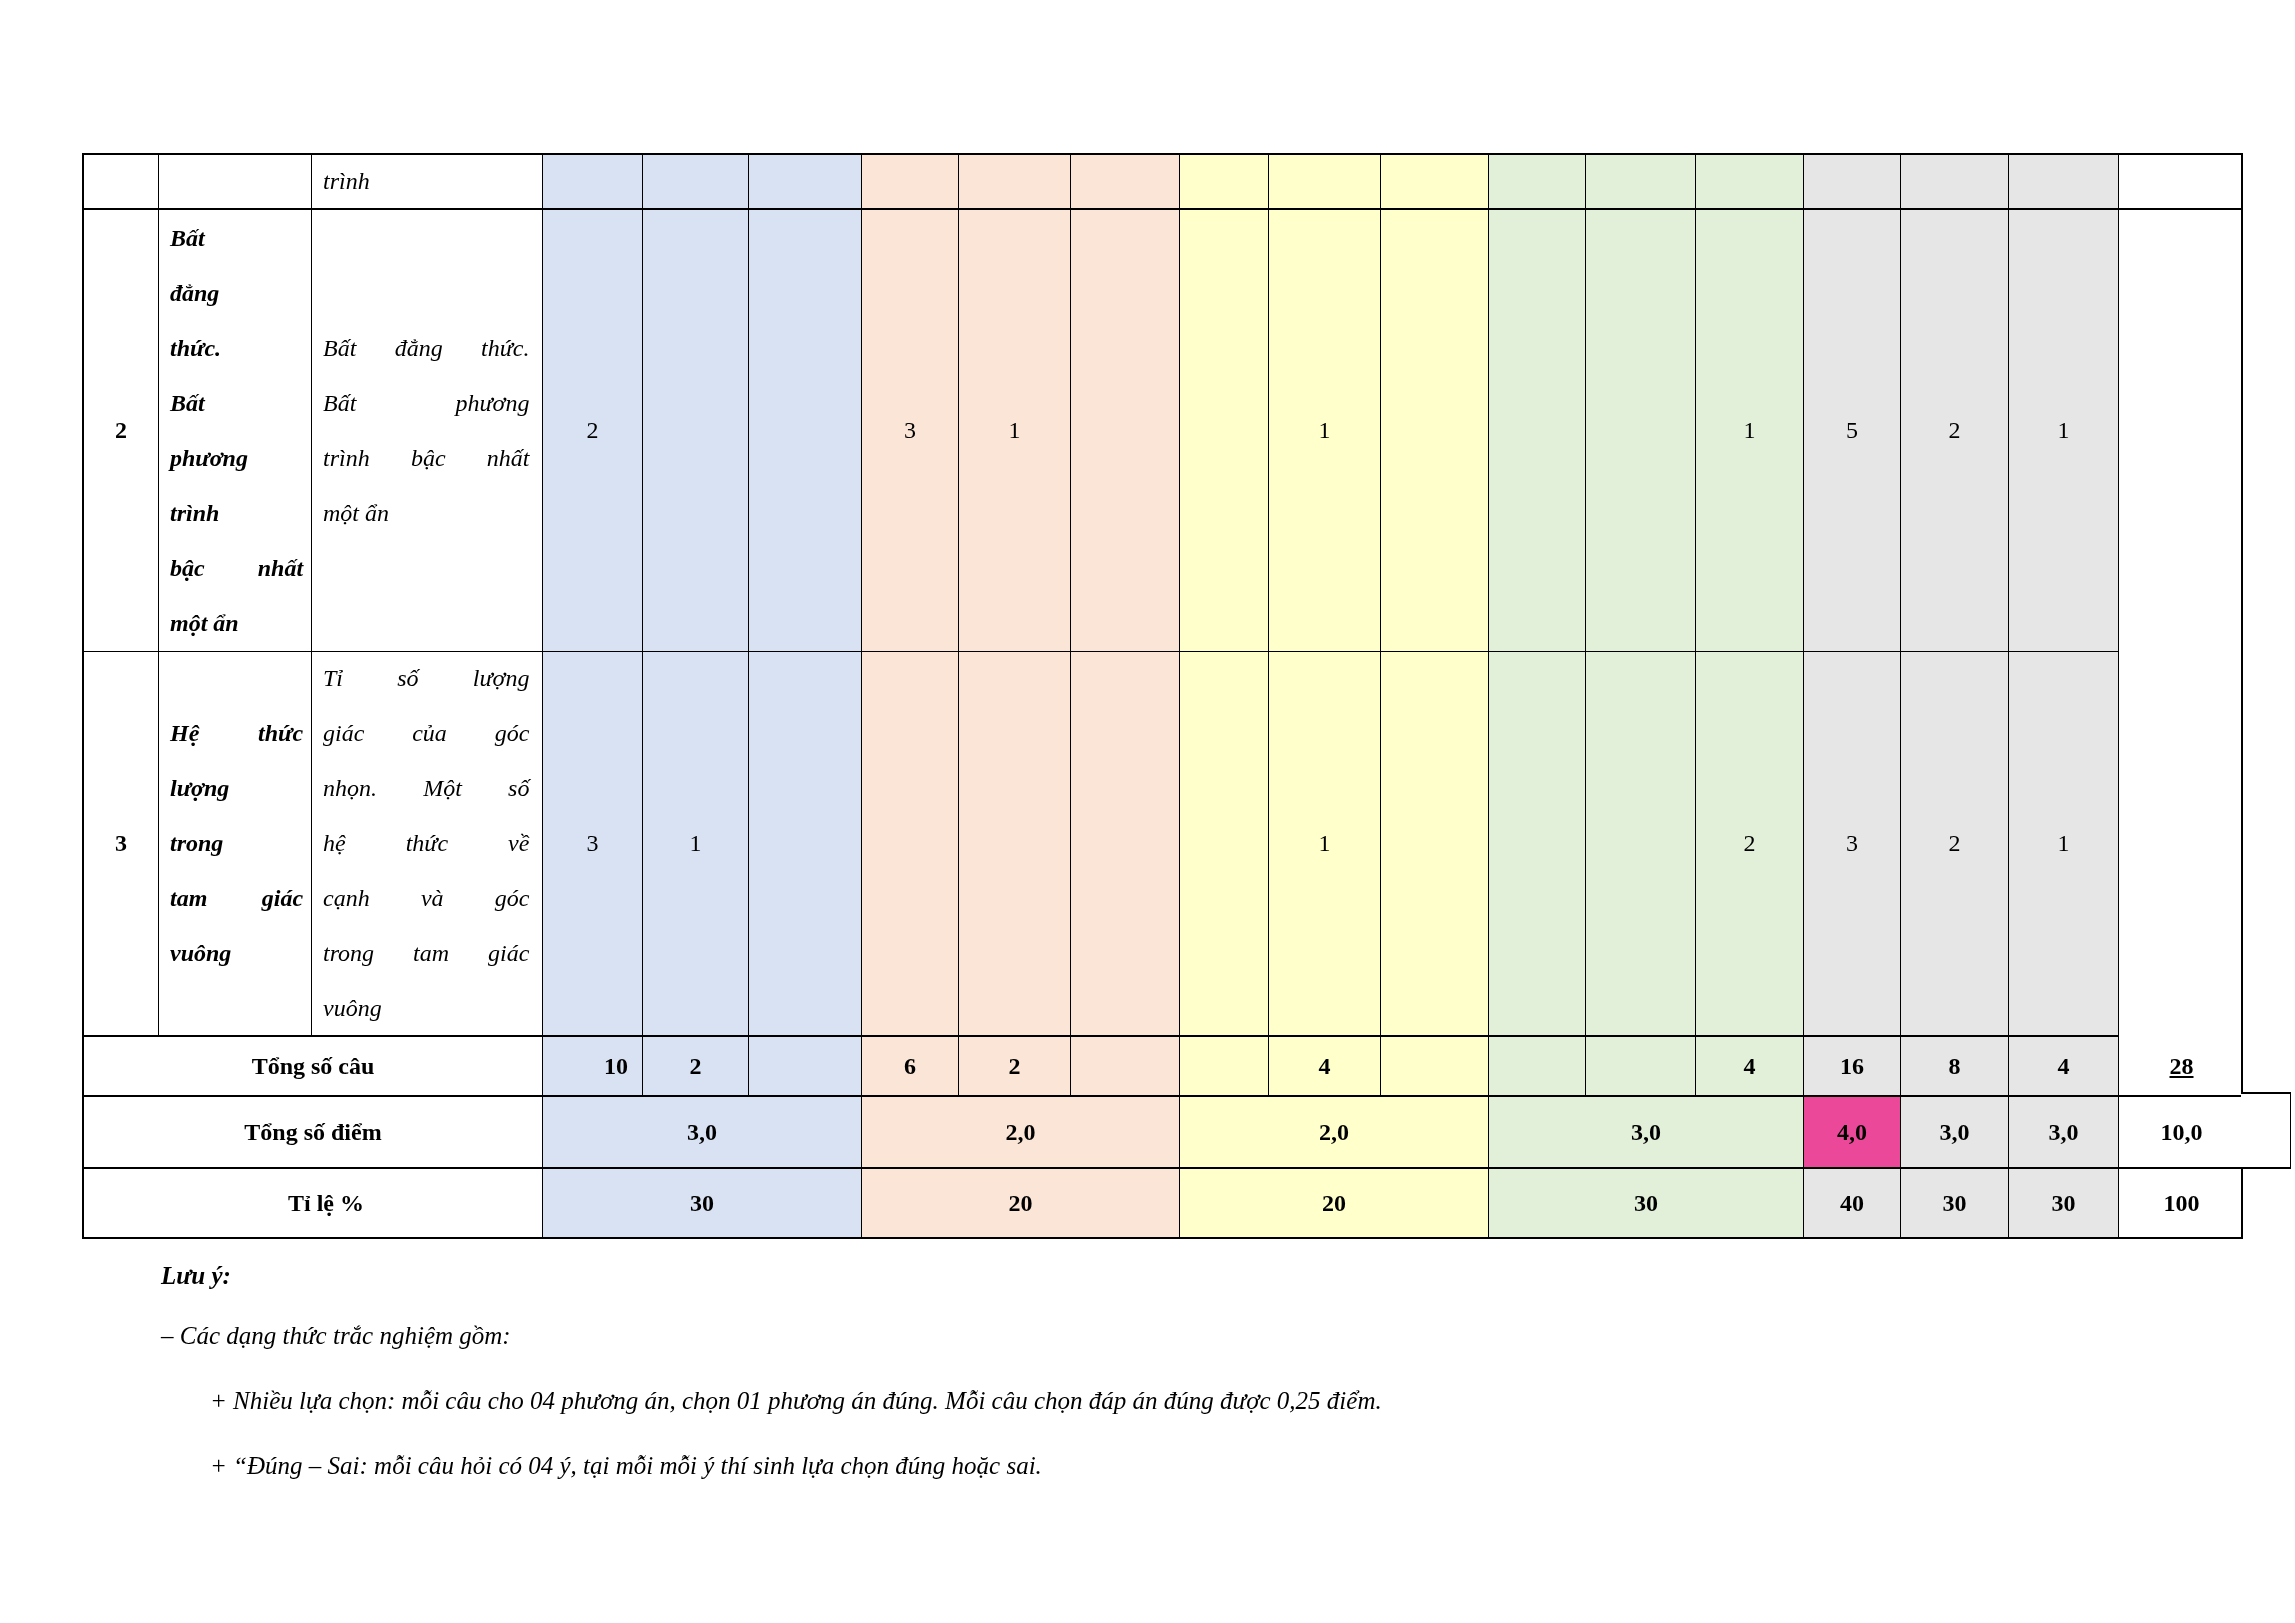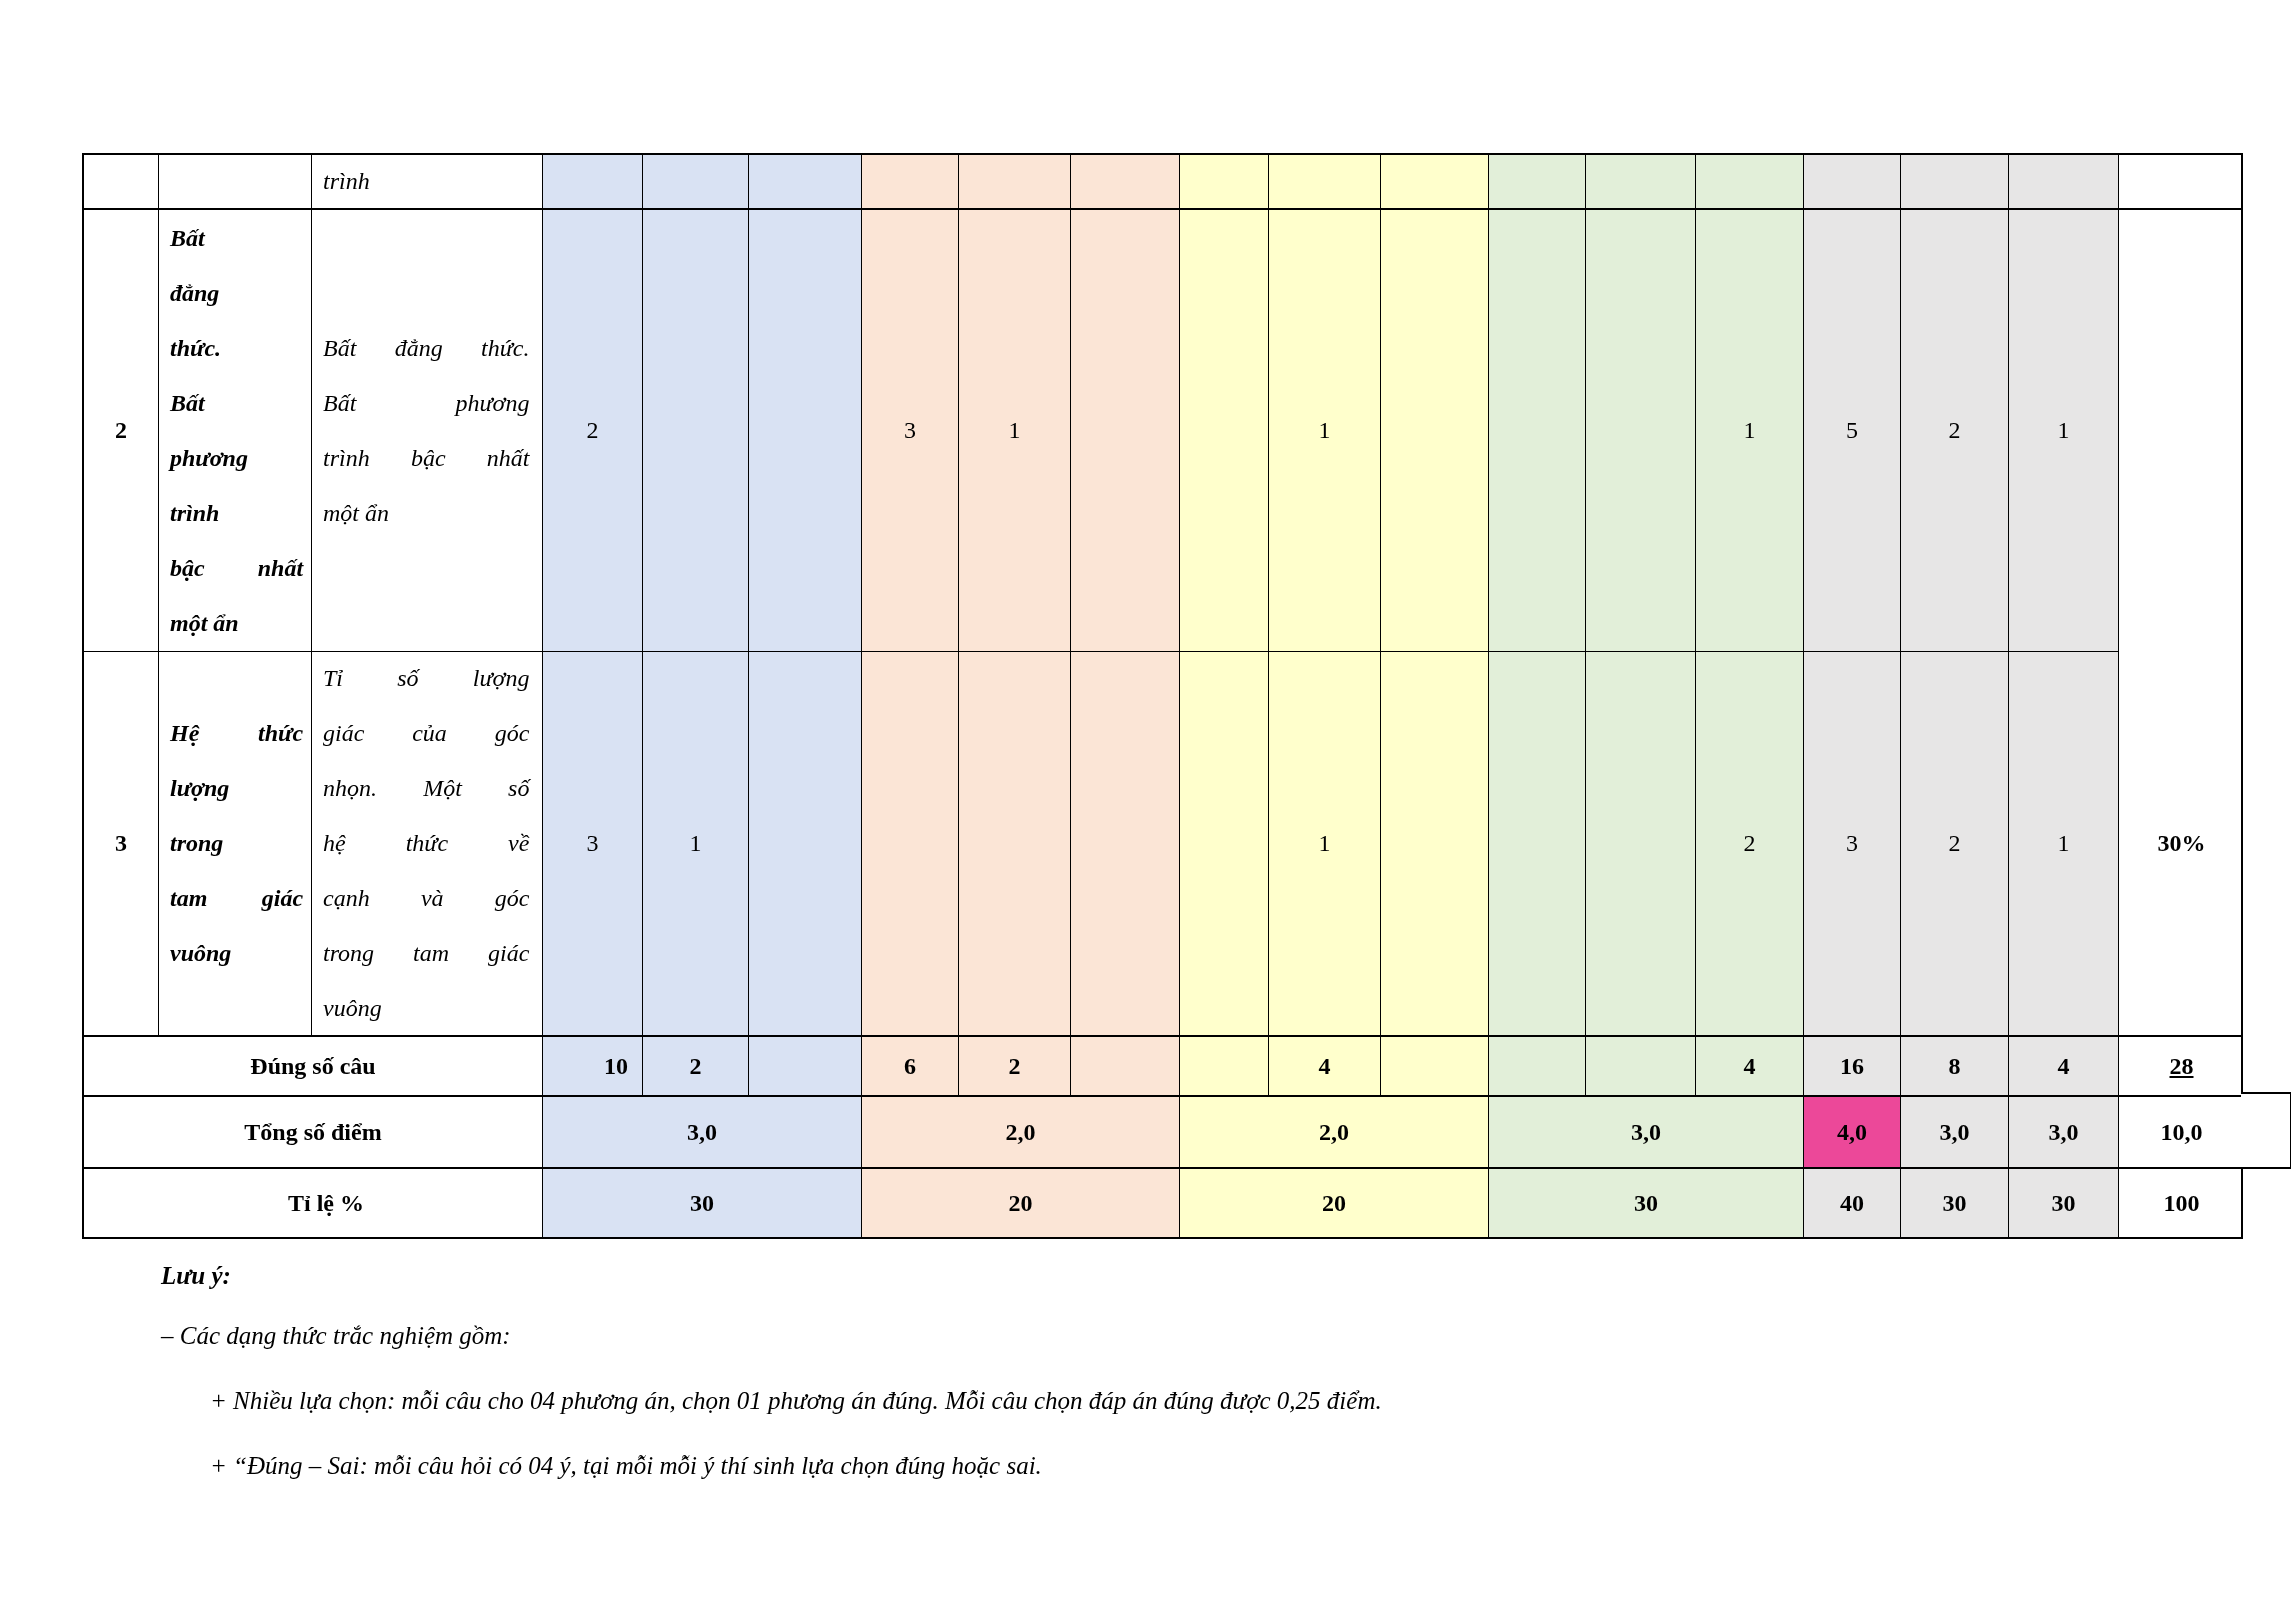--- a/index.html
+++ b/index.html
@@ -185,22 +185,21 @@
       <div class="cell  bb3" style="grid-area: 3 / 9 / auto / span 1; background: rgb(251, 229, 214);"></div>
       <div class="cell  bb3" style="grid-area: 3 / 10 / auto / span 1; background: rgb(255, 255, 204);"></div>
       <div class="cell  bb3" style="grid-area: 3 / 11 / auto / span 1; background: rgb(255, 255, 204);">1</div>
       <div class="cell  bb3" style="grid-area: 3 / 12 / auto / span 1; background: rgb(255, 255, 204);"></div>
       <div class="cell  bb3" style="grid-area: 3 / 13 / auto / span 1; background: rgb(226, 239, 217);"></div>
       <div class="cell  bb3" style="grid-area: 3 / 14 / auto / span 1; background: rgb(226, 239, 217);"></div>
       <div class="cell  bb3" style="grid-area: 3 / 15 / auto / span 1; background: rgb(226, 239, 217);">2</div>
       <div class="cell  bb3" style="grid-area: 3 / 16 / auto / span 1; background: rgb(231, 230, 230);">3</div>
       <div class="cell  bb3" style="grid-area: 3 / 17 / auto / span 1; background: rgb(231, 230, 230);">2</div>
       <div class="cell  bb3" style="grid-area: 3 / 18 / auto / span 1; background: rgb(231, 230, 230);">1</div>
-      <div class="cell bold bb3 br0" style="grid-area: 3 / 19 / auto / span 1;">30%</div>
-      <div class="cell bold bb3" style="grid-area: 4 / 1 / auto / span 3;">Đúng số câu</div>
+      <div class="cell bold bb3" style="grid-area: 4 / 1 / auto / span 3;">Tổng số câu</div>
       <div class="cell bold bb3" style="grid-area: 4 / 4 / auto / span 1; background: rgb(217, 226, 243); padding-left: 47px;">10</div>
       <div class="cell bold bb3" style="grid-area: 4 / 5 / auto / span 1; background: rgb(217, 226, 243);">2</div>
       <div class="cell bold bb3" style="grid-area: 4 / 6 / auto / span 1; background: rgb(217, 226, 243);"></div>
       <div class="cell bold bb3" style="grid-area: 4 / 7 / auto / span 1; background: rgb(251, 229, 214);">6</div>
       <div class="cell bold bb3" style="grid-area: 4 / 8 / auto / span 1; background: rgb(251, 229, 214);">2</div>
       <div class="cell bold bb3" style="grid-area: 4 / 9 / auto / span 1; background: rgb(251, 229, 214);"></div>
       <div class="cell bold bb3" style="grid-area: 4 / 10 / auto / span 1; background: rgb(255, 255, 204);"></div>
       <div class="cell bold bb3" style="grid-area: 4 / 11 / auto / span 1; background: rgb(255, 255, 204);">4</div>
       <div class="cell bold bb3" style="grid-area: 4 / 12 / auto / span 1; background: rgb(255, 255, 204);"></div>
       <div class="cell bold bb3" style="grid-area: 4 / 13 / auto / span 1; background: rgb(226, 239, 217);"></div>

